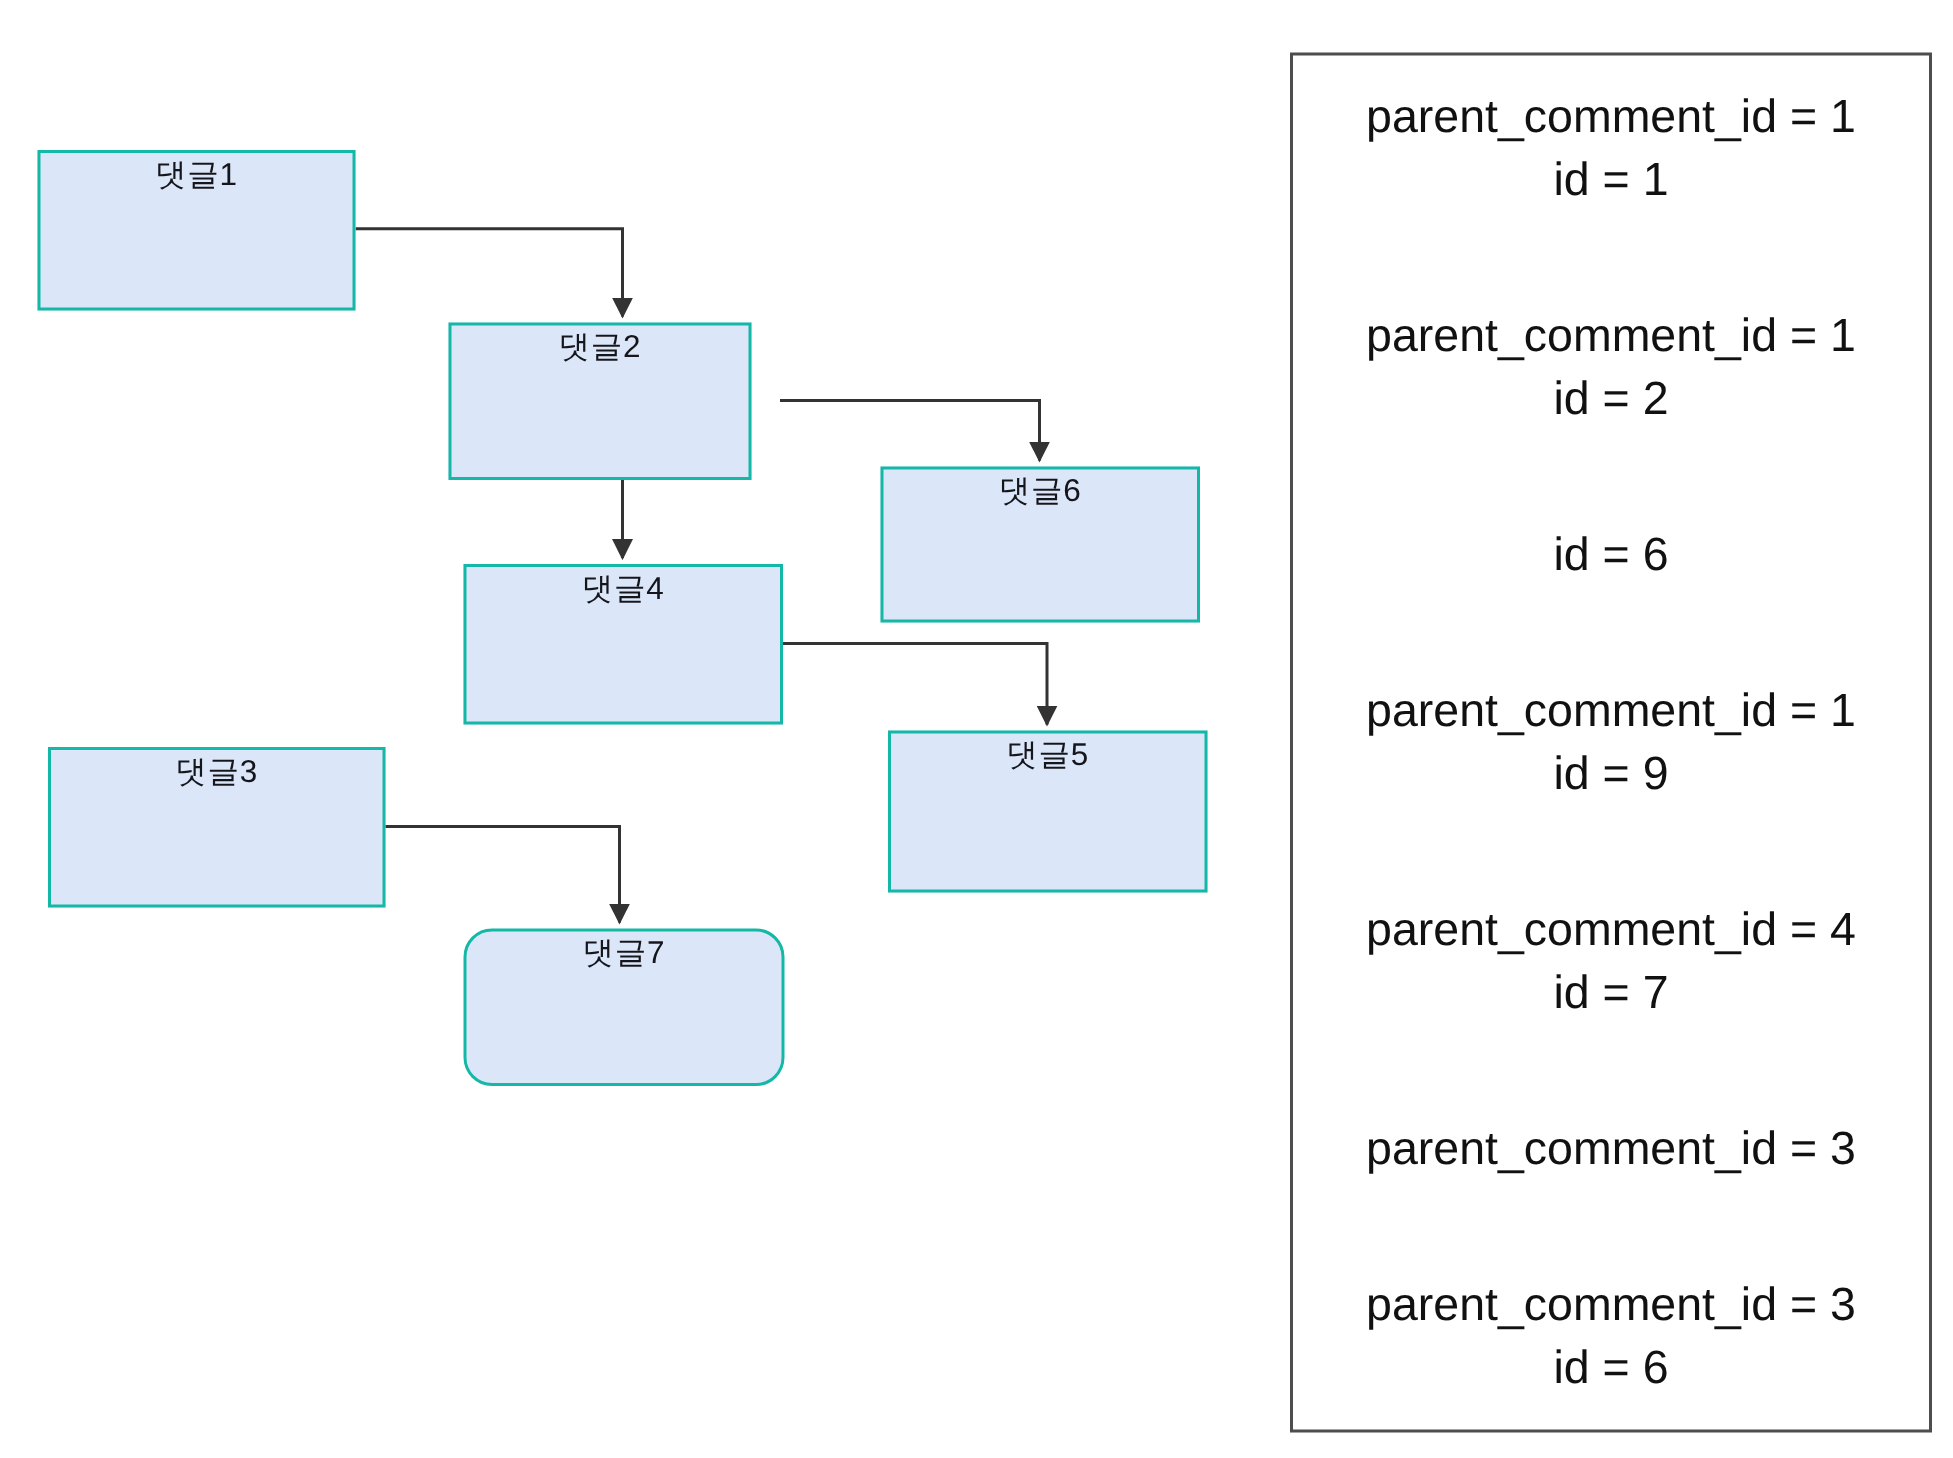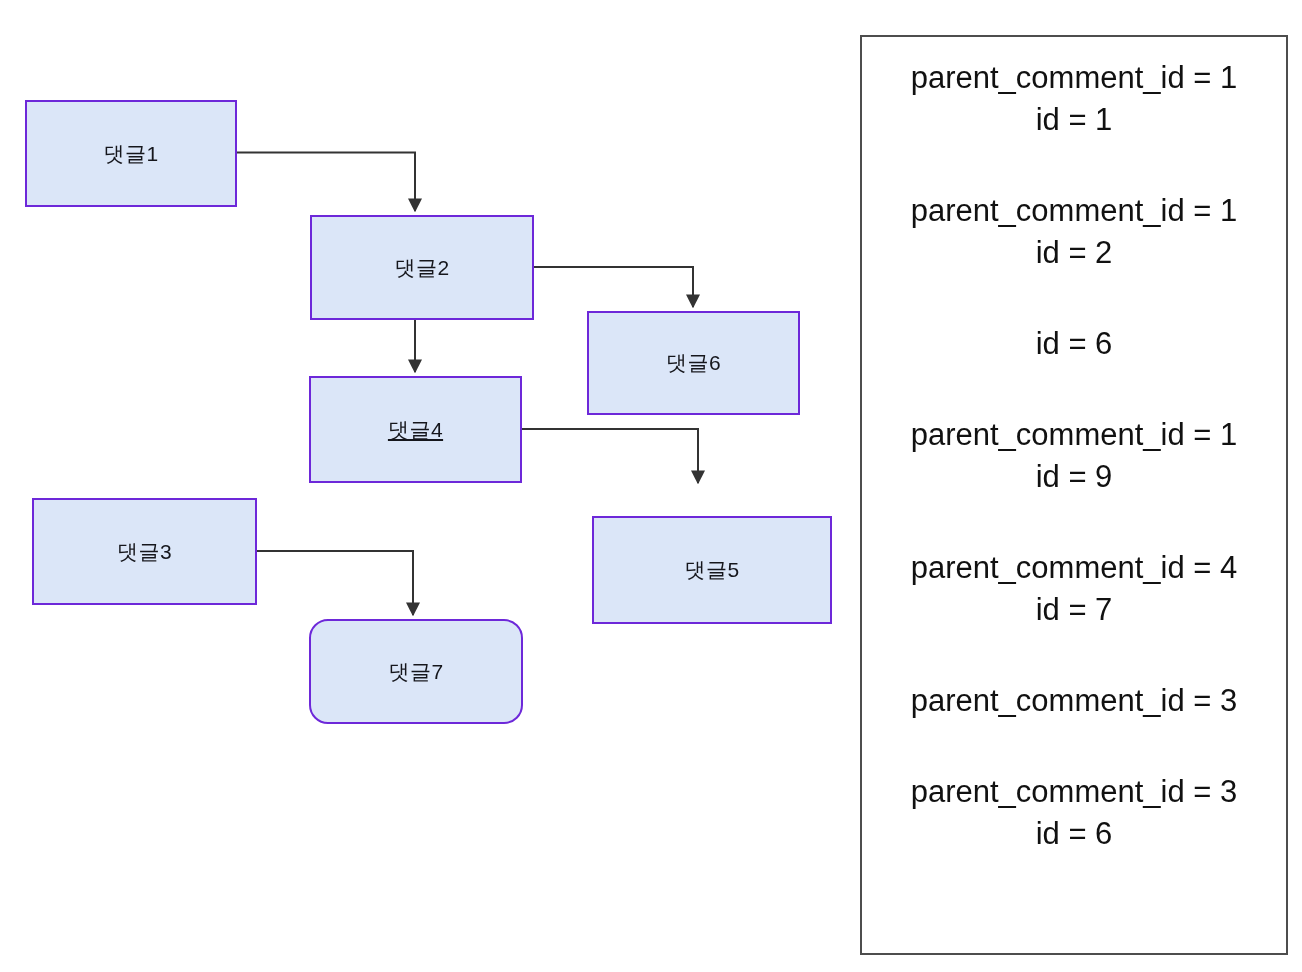--- a/index.html
+++ b/index.html
@@ -20,48 +20,48 @@
     left: 0;
     top: 0;
     width: 1302px;
     height: 972px;
     pointer-events: none;
   }
   .node {
     position: absolute;
     box-sizing: border-box;
     background: #dbe6f8;
-    border: 2px solid #6d28d9;
+    border: 2px solid #14b8a6;
     display: flex;
-    align-items: center;
+    align-items: flex-start;
     justify-content: center;
     font-size: 21px;
     color: #15161c;
     letter-spacing: 0.5px;
   }
   .n1 { left: 25px;  top: 100px; width: 212px; height: 107px; }
-  .n2 { left: 310px; top: 215px; width: 224px; height: 105px; }
+  .n2 { left: 299px; top: 215px; width: 202px; height: 105px; }
   .n6 { left: 587px; top: 311px; width: 213px; height: 104px; }
-  .n4 { left: 309px; top: 376px; width: 213px; height: 107px; text-decoration: underline; }
-  .n5 { left: 592px; top: 487px; width: 240px; height: 108px; margin-top: 29px; }
+  .n4 { left: 309px; top: 376px; width: 213px; height: 107px; }
+  .n5 { left: 592px; top: 487px; width: 213px; height: 108px; }
   .n3 { left: 32px;  top: 498px; width: 225px; height: 107px; }
   .n7 { left: 309px; top: 619px; width: 214px; height: 105px; border-radius: 19px; }
   .panel {
     position: absolute;
     box-sizing: border-box;
     left: 860px;
     top: 35px;
     width: 428px;
     height: 920px;
     background: #ffffff;
     border: 2px solid #4d4d4d;
     display: flex;
     flex-direction: column;
     padding-top: 20px;
-    row-gap: 49px;
+    row-gap: 62px;
   }
   .entry {
     text-align: center;
     font-size: 31px;
     line-height: 42px;
     color: #111111;
     white-space: nowrap;
   }
 </style>
 </head>

